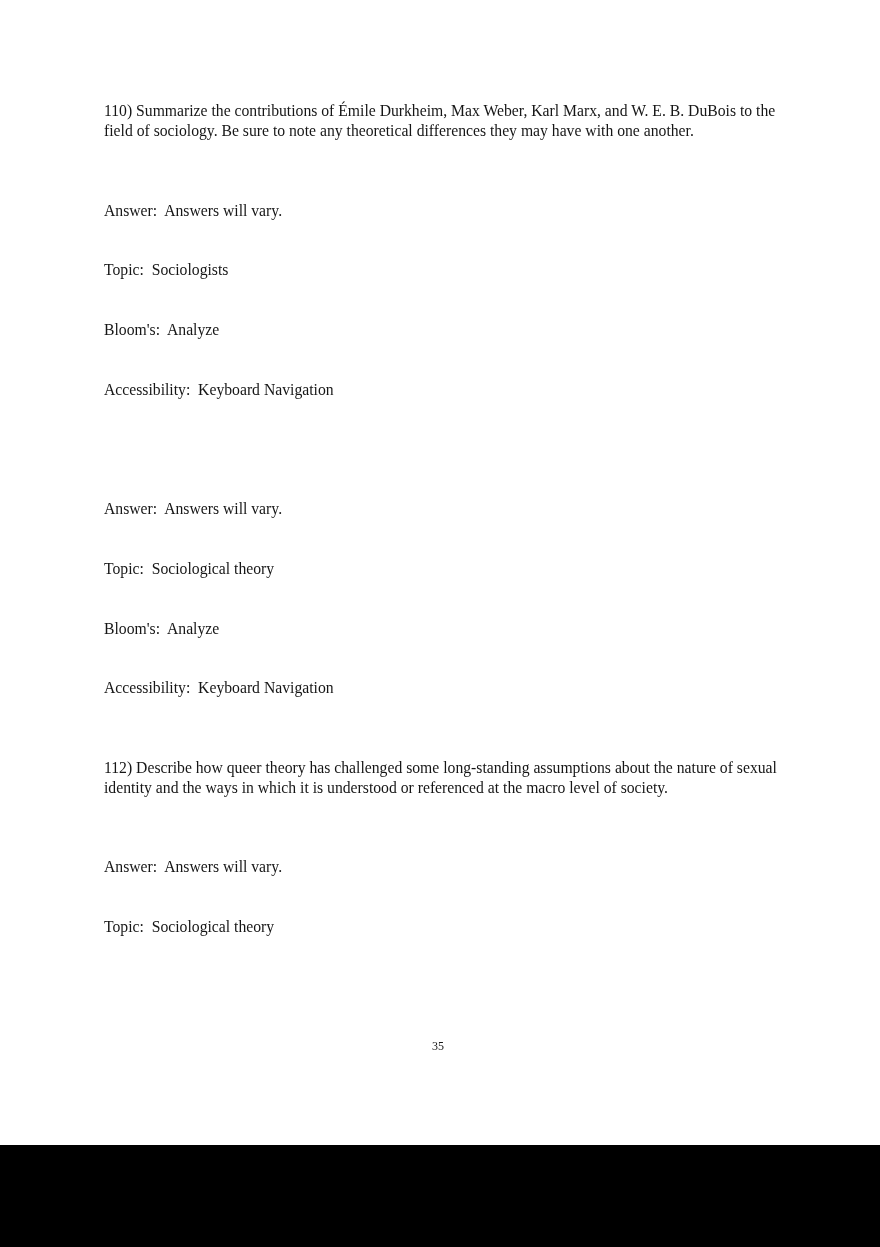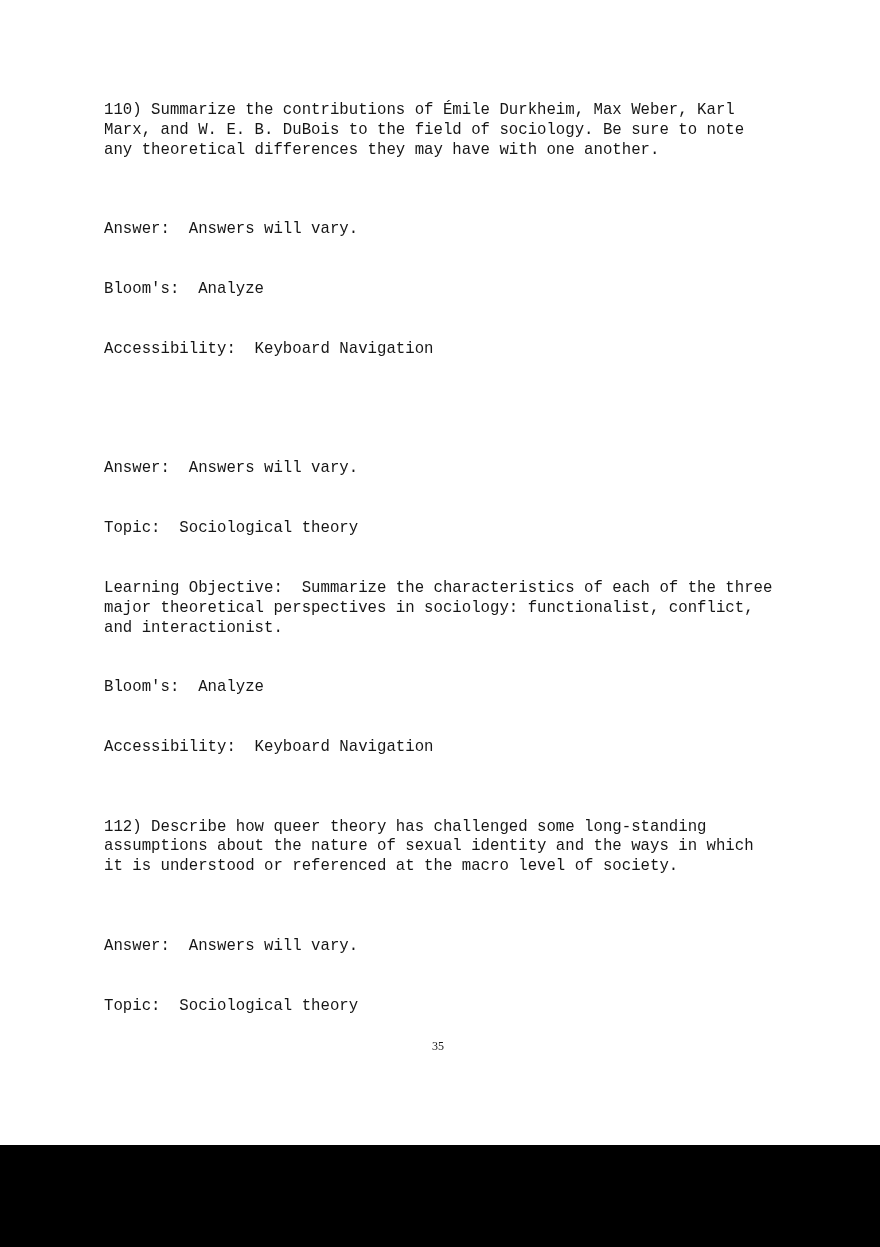--- a/index.html
+++ b/index.html
@@ -31,21 +31,20 @@
     width: 676px;
     font-family: "Liberation Serif", "DejaVu Serif", serif;
     font-size: 15.7px;
     line-height: 19.9px;
     color: #161616;
     text-align: left;
   }
   .para {
     margin: 0 0 19.9px 0;
     white-space: pre-wrap;
-    font-family: Liberation Mono, monospace;
   }
   .meta-line {
     white-space: pre-wrap;
   }
   .page-number {
     position: absolute;
     top: 1036px;
     left: 0;
     width: 876px; 
     text-align: center;
@@ -67,30 +66,30 @@
 <body>
 
 <div class="viewport">
   <div class="page">
     <div class="content">
 
       <section>
         <p class="para">110) Summarize the contributions of Émile Durkheim, Max Weber, Karl Marx, and W. E. B. DuBois to the field of sociology. Be sure to note any theoretical differences they may have with one another.</p>
         <div class="para">
           <div class="meta-line">Answer:  Answers will vary.</div>
+          <div class="meta-line">Topic:  Sociologists</div>
           <div class="meta-line">Bloom's:  Analyze</div>
           <div class="meta-line">Accessibility:  Keyboard Navigation</div>
         </div>
       </section>
 
       <section>
         <div class="para">
           <div class="meta-line">Answer:  Answers will vary.</div>
           <div class="meta-line">Topic:  Sociological theory</div>
-          <div class="meta-line">Learning Objective:  Summarize the characteristics of each of the three major theoretical perspectives in sociology: functionalist, conflict, and interactionist.</div>
           <div class="meta-line">Bloom's:  Analyze</div>
           <div class="meta-line">Accessibility:  Keyboard Navigation</div>
         </div>
       </section>
 
       <section>
         <p class="para">112) Describe how queer theory has challenged some long-standing assumptions about the nature of sexual identity and the ways in which it is understood or referenced at the macro level of society.</p>
         <div class="para">
           <div class="meta-line">Answer:  Answers will vary.</div>
           <div class="meta-line">Topic:  Sociological theory</div>

